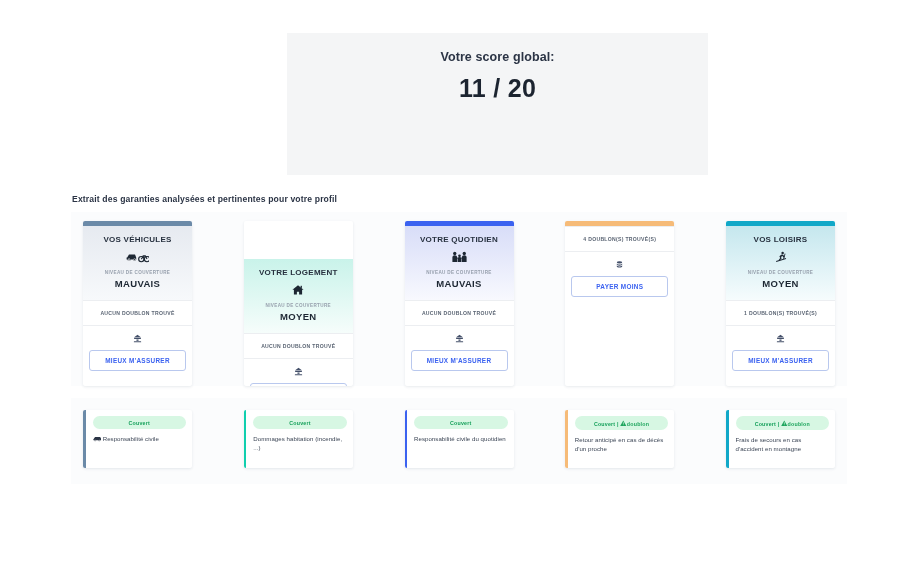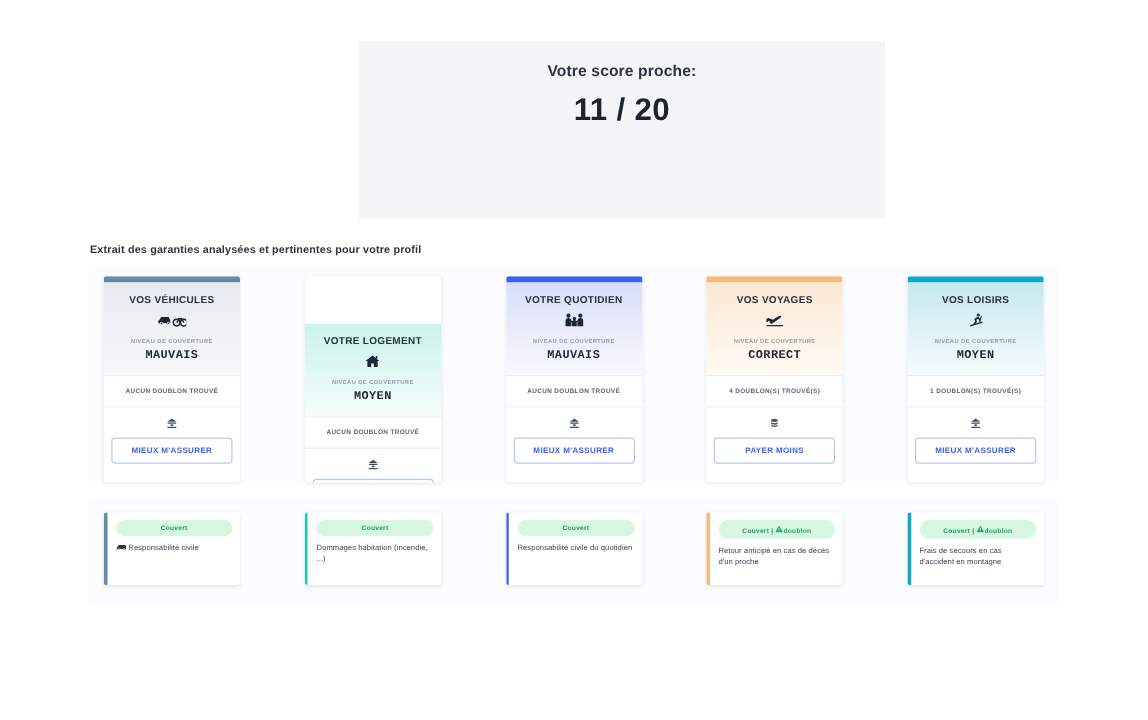--- a/index.html
+++ b/index.html
@@ -135,21 +135,20 @@
     letter-spacing: 0.35px;
     color: #97a0ad;
     font-weight: bold;
   }
   .cat-cov-value {
     margin-top: 3px;
     font-size: 9.5px;
     font-weight: bold;
     letter-spacing: 0.35px;
     color: #1d2733;
-    font-family: Liberation Mono, monospace;
   }
   .cat-dup {
     text-align: center;
     font-size: 5.1px;
     font-weight: bold;
     letter-spacing: 0.3px;
     color: #5a6473;
     border-top: 1px solid #eceef1;
     padding: 9px 3px 9px 3px;
   }
@@ -247,21 +246,21 @@
     color: #2b3445;
     margin-right: 1.5px;
   }
 
   svg { display: inline-block; vertical-align: middle; }
 </style>
 </head>
 <body>
 
 <div class="score-panel">
-  <div class="score-title">Votre score proche:</div>
+  <div class="score-title">Votre score global:</div>
   <div class="score-value">11 / 20</div>
 </div>
 
 <div class="section-heading">Extrait des garanties analysées et pertinentes pour votre profil</div>
 
 <div class="cards-panel">
   <div class="cards-row" id="cards-row">
       <div class="cat-card">
         <div class="cat-bar" style="background: rgb(107, 138, 168);"></div>
         <div class="cat-top" style="background: linear-gradient(rgb(230, 234, 240) 0%, rgb(247, 249, 251) 100%);">
@@ -335,29 +334,20 @@
               <path d="M12 2.0L2.2 9.2h19.6z"></path>
               <rect x="2.6" y="10.6" width="18.8" height="2.6" rx="1"></rect>
               <rect x="9.2" y="14.6" width="5.6" height="3.6"></rect>
               <rect x="2.2" y="19.6" width="19.6" height="2.6" rx="1"></rect>
             </svg></div>
           <button class="cat-action">MIEUX M'ASSURER</button>
         </div>
       </div>
       <div class="cat-card">
         <div class="cat-bar" style="background: rgb(246, 187, 120);"></div>
-        <div class="cat-top" style="background: linear-gradient(rgb(251, 232, 210) 0%, rgb(255, 250, 244) 100%);">
-          <div class="cat-name">VOS VOYAGES</div>
-          <div class="cat-icon"><svg width="16.200000000000003" height="12" viewBox="0 0 32 24" fill="#1d2733">
-              <path d="M1.5 10.2l3.8-1.3 7.2 2.5 8.0-5.0c1.6-1.0 3.5-1.4 4.6-0.9 1.2 0.5 1.0 1.9-0.5 3.0l-13.6 9.6-4.2-1.1 1.6-2.6-3.0-0.8-1.6 1.6-2.6-0.9 1.3-2.2z"></path>
-              <rect x="2" y="20" width="27" height="2.1" rx="1"></rect>
-            </svg></div>
-          <div class="cat-cov-label">NIVEAU DE COUVERTURE</div>
-          <div class="cat-cov-value">CORRECT</div>
-        </div>
         <div class="cat-dup">4 DOUBLON(S) TROUVÉ(S)</div>
         <div class="cat-foot">
           <div class="cat-foot-icon"><svg width="9" height="9" viewBox="0 0 24 24" fill="#44506a">
               <ellipse cx="12" cy="6.4" rx="7.2" ry="3.1"></ellipse>
               <path d="M4.8 9.2v3.0c0 1.7 3.2 3.1 7.2 3.1s7.2-1.4 7.2-3.1v-3.0c0 1.7-3.2 3.1-7.2 3.1S4.8 10.9 4.8 9.2z"></path>
               <path d="M4.8 14.2v3.0c0 1.7 3.2 3.1 7.2 3.1s7.2-1.4 7.2-3.1v-3.0c0 1.7-3.2 3.1-7.2 3.1s-7.2-1.4-7.2-3.1z"></path>
             </svg></div>
           <button class="cat-action">PAYER MOINS</button>
         </div>
       </div>

